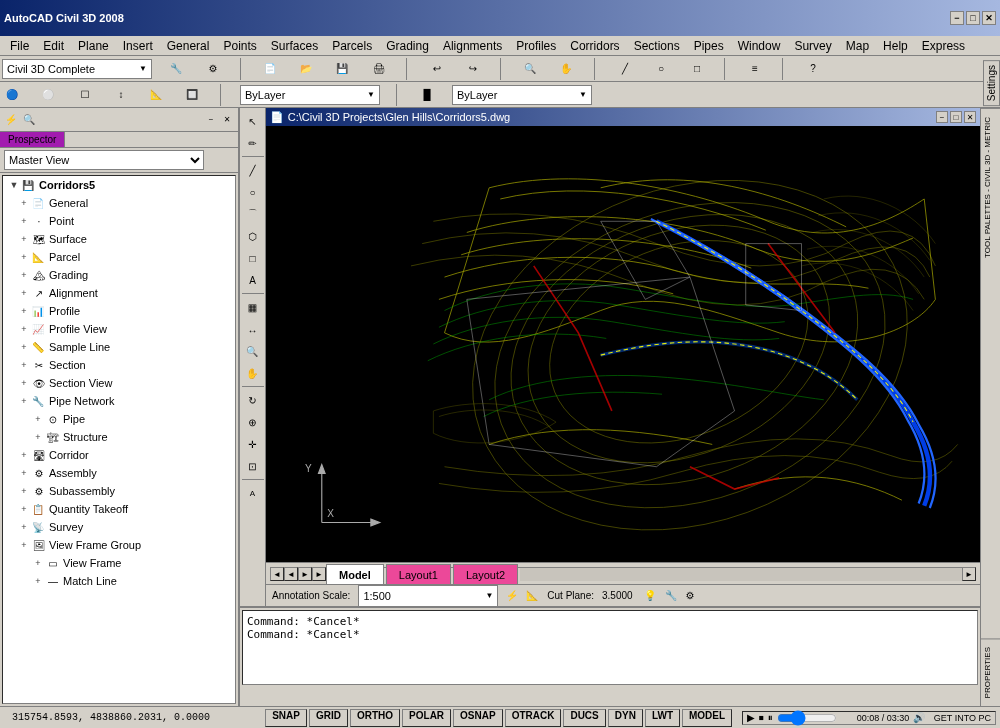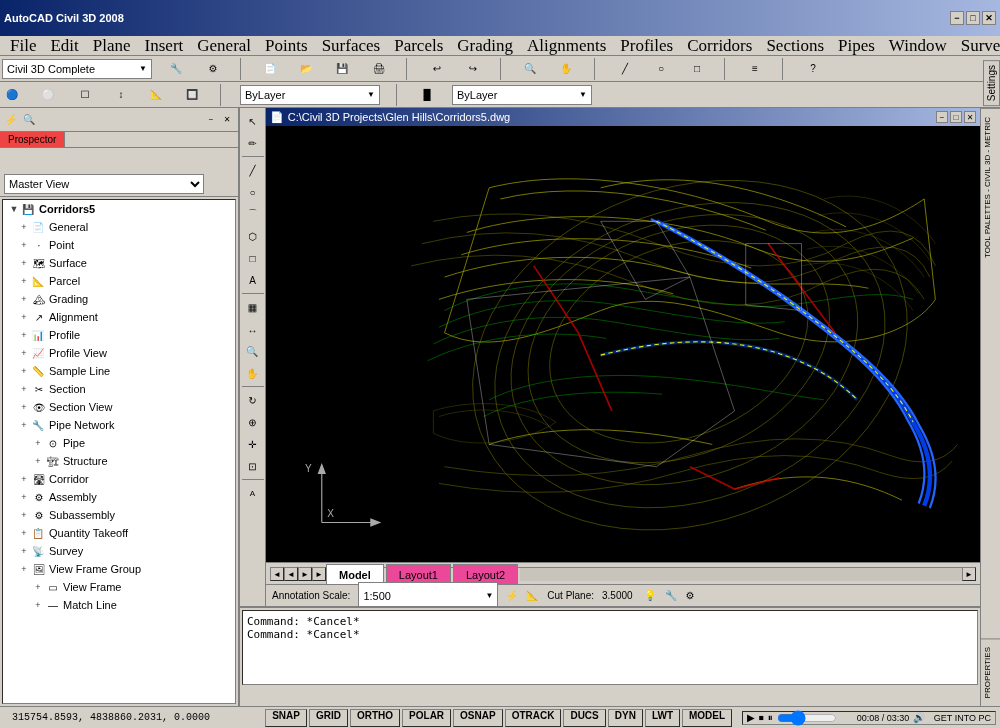--- a/index.html
+++ b/index.html
@@ -32,22 +32,21 @@
       background: #d4d0c8;
       border-bottom: 1px solid #808080;
       display: flex;
       align-items: center;
       padding: 0 4px;
       gap: 2px;
     }
     #menu-bar span {
       padding: 2px 6px;
       cursor: pointer;
-      font-size: 17px;
-      font-family: Liberation Serif, serif;
+      font-size: 12px;
     }
 
     
     .toolbar-row {
       height: 26px;
       background: #d4d0c8;
       border-bottom: 1px solid #808080;
       display: flex;
       align-items: center;
       padding: 0 2px;
@@ -86,35 +85,34 @@
       gap: 4px;
       height: 24px;
     }
     .ptab {
       font-size: 10px;
       padding: 2px 8px;
       border-right: 1px solid #808080;
       cursor: pointer;
       background: #d4d0c8;
     }
-    .ptab.active { background: #ef4444; }
+    .ptab.active { background: #a21caf; }
 
     
     #master-view-row {
       padding: 2px 4px;
       border-bottom: 1px solid #808080;
       display: flex;
       align-items: center;
     }
     #master-view-select {
       width: 200px; height: 20px;
       border: 1px solid #808080;
       font-size: 11px;
       background: white;
-      margin-top: 24px;
     }
 
     
     #tree-view {
       flex: 1;
       overflow-y: auto;
       overflow-x: hidden;
       background: white;
       border: 1px inset #808080;
       margin: 2px;
@@ -735,21 +733,21 @@
               <div class="dtab active">Model</div>
               <div class="dtab">Layout1</div>
               <div class="dtab">Layout2</div>
               <div class="scroll-track"></div>
               <div class="scroll-arrow">►</div>
             </div>
           </div>
 
           <div style="height:22px; background:#d4d0c8; border-top:1px solid #808080; display:flex; align-items:center; padding:0 6px; font-size:10px; gap:8px;">
             <span>Annotation Scale:</span>
-            <div class="dropdown-box" style="width:70px; height:28px;">
+            <div class="dropdown-box" style="width:70px; height:22px;">
               <span>1:500</span>
             </div>
             <span style="cursor:pointer;">⚡</span>
             <span style="cursor:pointer;">📐</span>
             <span>Cut Plane:</span>
             <span>3.5000</span>
             <span style="cursor:pointer; margin-left:4px;">💡</span>
             <span style="cursor:pointer;">🔧</span>
             <span style="cursor:pointer;">⚙</span>
           </div>

